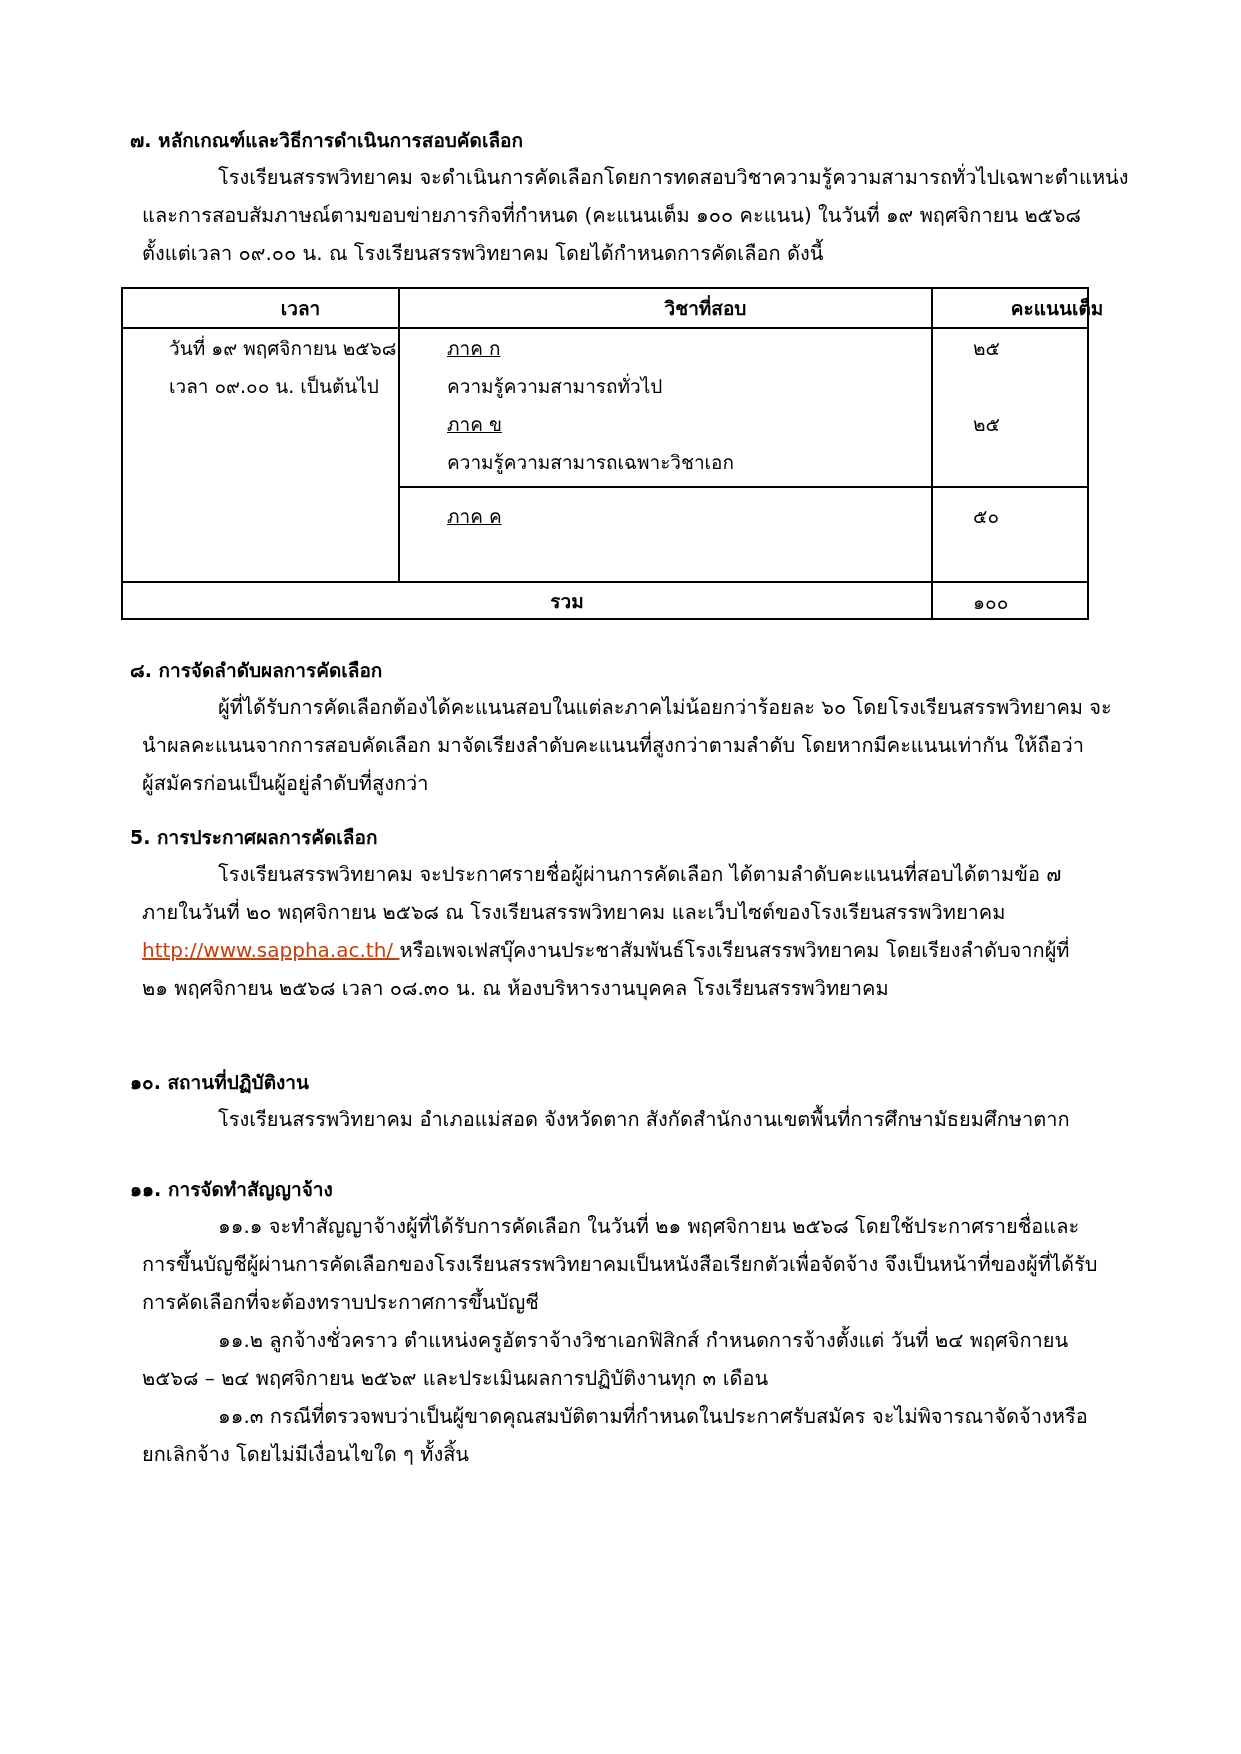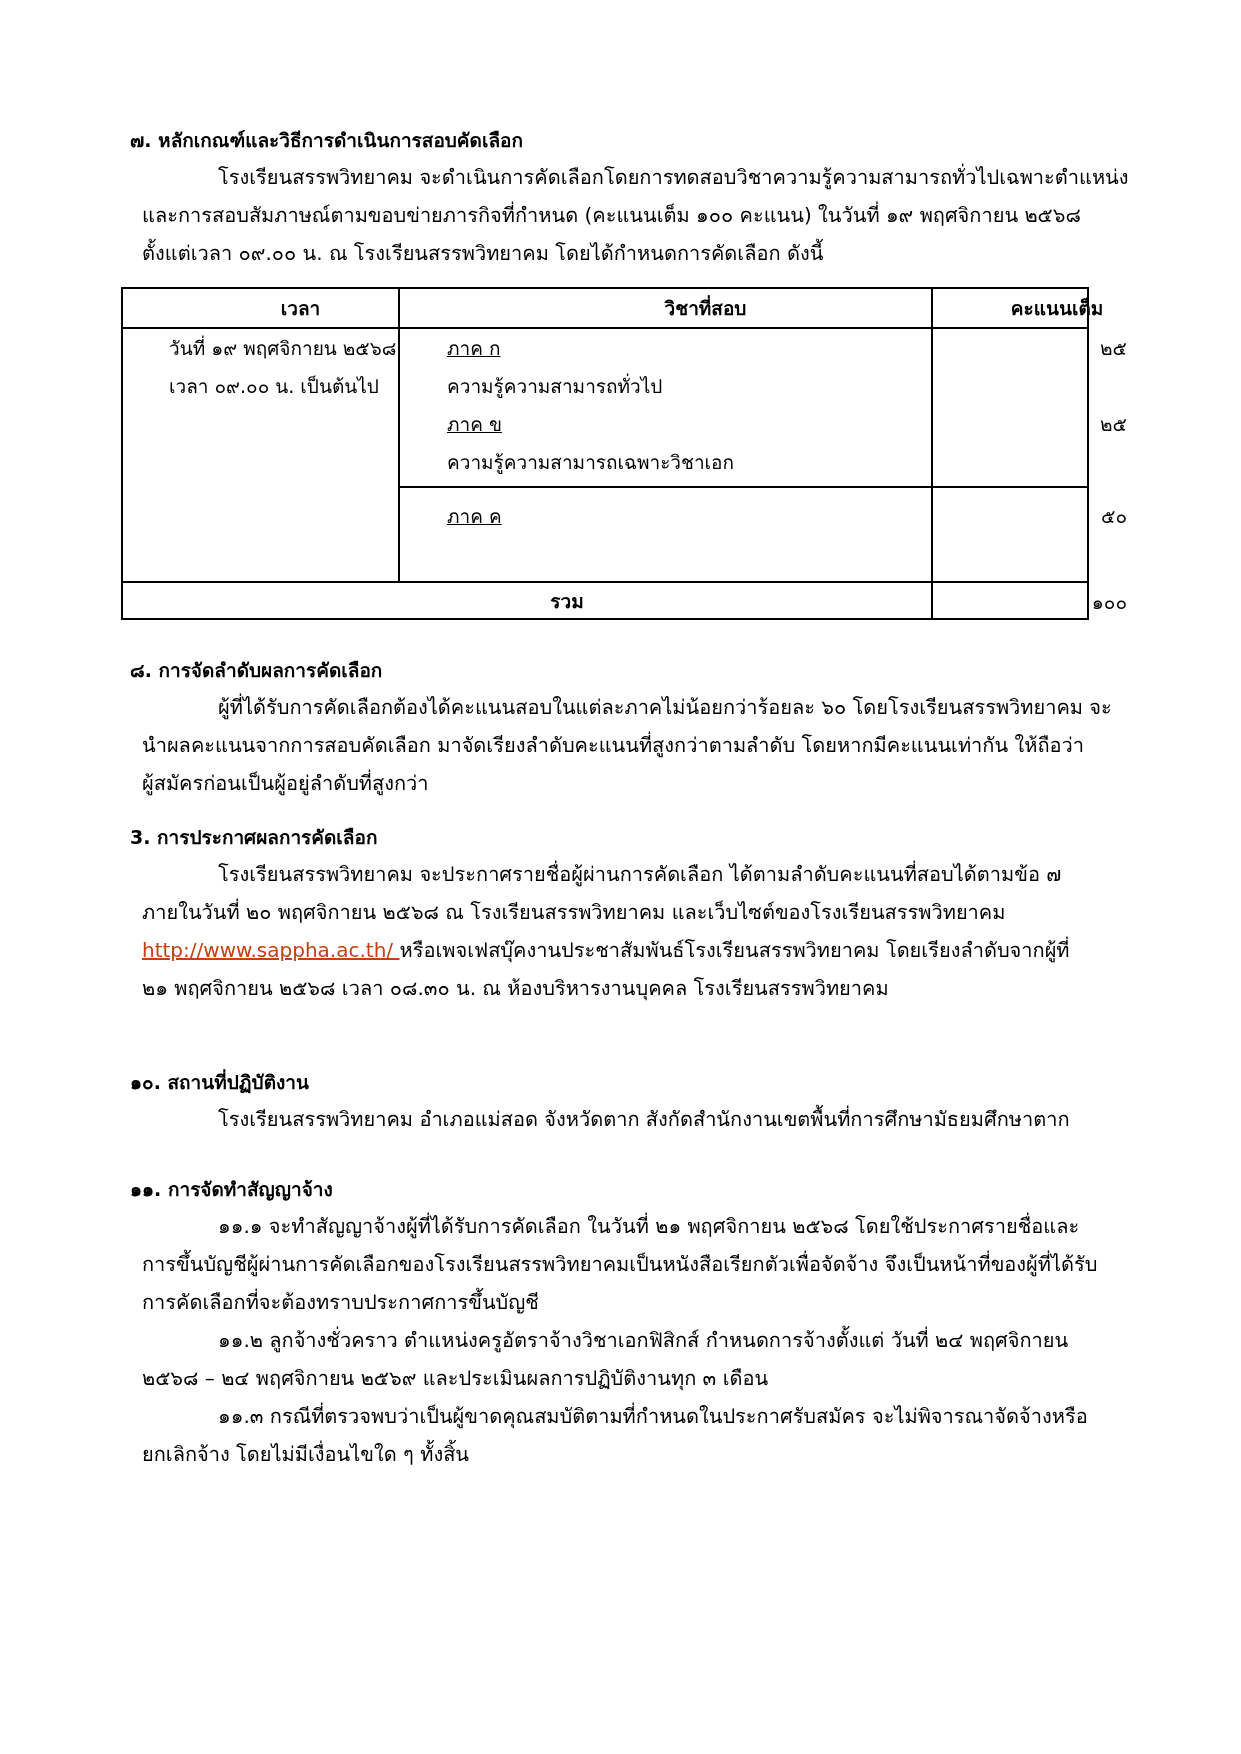--- a/index.html
+++ b/index.html
@@ -20,21 +20,21 @@
     .line { display: block; white-space: nowrap; height: 38px; }
     .indent { padding-left: 76px; }
     a.link { color: #c2410c; text-decoration: underline; }
 
     
     .tbl { position: absolute; left: 121px; top: 287px; width: 968px; height: 333px; }
     .tbl .b { position: absolute; background: #000; }
     .tbl .cell { position: absolute; font-size: 19px; white-space: nowrap; line-height: 38px; margin-left: 40px; }
     .tbl .hdr { font-weight: bold; text-align: center; }
     .u { text-decoration: underline; }
-    .center { text-align: right; }
+    .center { text-align: left; }
   </style>
 </head>
 <body>
 
 <div class="page">
 
   <div class="heading" style="top:131px">๗. หลักเกณฑ์และวิธีการดำเนินการสอบคัดเลือก</div>
   <div class="para" style="top:158px">
     <span class="line indent">โรงเรียนสรรพวิทยาคม จะดำเนินการคัดเลือกโดยการทดสอบวิชาความรู้ความสามารถทั่วไปเฉพาะตำแหน่ง</span>
     <span class="line">และการสอบสัมภาษณ์ตามขอบข่ายภารกิจที่กำหนด (คะแนนเต็ม ๑๐๐ คะแนน)  ในวันที่ ๑๙ พฤศจิกายน ๒๕๖๘</span>
@@ -79,21 +79,21 @@
     <div class="cell center" style="left:812px;top:296px;width:154px">๑๐๐</div>
   </div>
 
   <div class="heading" style="top:661px">๘. การจัดลำดับผลการคัดเลือก</div>
   <div class="para" style="top:688px">
     <span class="line indent">ผู้ที่ได้รับการคัดเลือกต้องได้คะแนนสอบในแต่ละภาคไม่น้อยกว่าร้อยละ ๖๐ โดยโรงเรียนสรรพวิทยาคม จะ</span>
     <span class="line">นำผลคะแนนจากการสอบคัดเลือก มาจัดเรียงลำดับคะแนนที่สูงกว่าตามลำดับ โดยหากมีคะแนนเท่ากัน ให้ถือว่า</span>
     <span class="line">ผู้สมัครก่อนเป็นผู้อยู่ลำดับที่สูงกว่า</span>
   </div>
 
-  <div class="heading" style="top:828px">3. การประกาศผลการคัดเลือก</div>
+  <div class="heading" style="top:828px">5. การประกาศผลการคัดเลือก</div>
   <div class="para" style="top:855px">
     <span class="line indent">โรงเรียนสรรพวิทยาคม จะประกาศรายชื่อผู้ผ่านการคัดเลือก ได้ตามลำดับคะแนนที่สอบได้ตามข้อ ๗</span>
     <span class="line">ภายในวันที่ ๒๐ พฤศจิกายน ๒๕๖๘   ณ โรงเรียนสรรพวิทยาคม และเว็บไซต์ของโรงเรียนสรรพวิทยาคม</span>
     <span class="line"><a class="link">http://www.sappha.ac.th/ </a><span>หรือเพจเฟสบุ๊คงานประชาสัมพันธ์โรงเรียนสรรพวิทยาคม โดยเรียงลำดับจากผู้ที่</span></span>
     <span class="line">๒๑ พฤศจิกายน ๒๕๖๘   เวลา ๐๘.๓๐ น. ณ ห้องบริหารงานบุคคล โรงเรียนสรรพวิทยาคม</span>
   </div>
 
   <div class="heading" style="top:1073px">๑๐. สถานที่ปฏิบัติงาน</div>
   <div class="para" style="top:1100px">
     <span class="line indent">โรงเรียนสรรพวิทยาคม อำเภอแม่สอด จังหวัดตาก สังกัดสำนักงานเขตพื้นที่การศึกษามัธยมศึกษาตาก</span>

